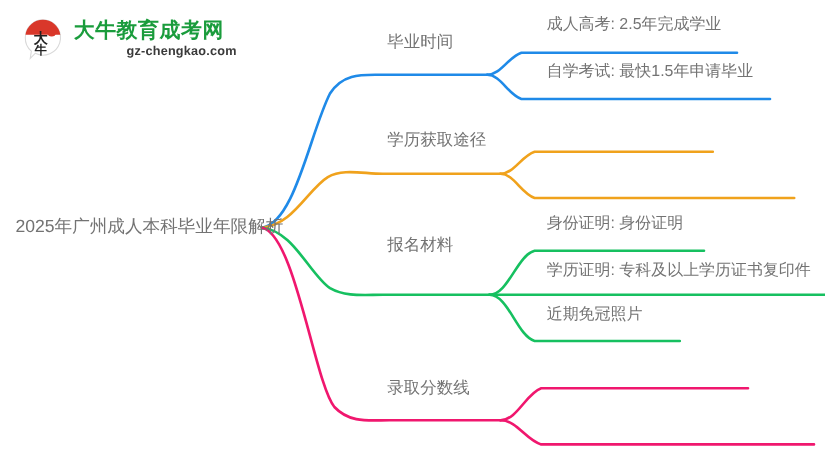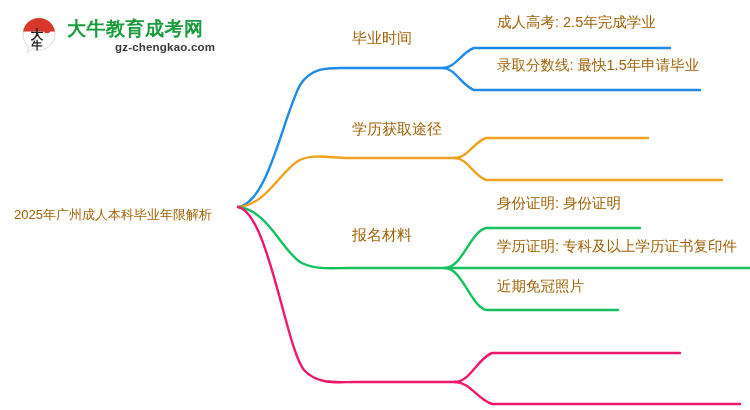--- a/index.html
+++ b/index.html
@@ -71,28 +71,28 @@
   }
   #tree path {
     fill: none;
     stroke-width: 2.4;
     stroke-linecap: round;
   }
 
   
   .node-text {
     position: absolute;
-    color: #a16207;
+    color: #737373;
     white-space: nowrap;
     line-height: 1.15;
   }
   .root-text {
-    font-size: 13px;
+    font-size: 16px;
     left: 14px;
-    top: 208px;
+    top: 198px;
   }
   .branch-text {
     font-size: 15px;
   }
   .leaf-text {
     font-size: 14.5px;
   }
 </style>
 </head>
 <body>
@@ -138,25 +138,26 @@
 
     <g>
       <path stroke="#f0176e" d="M238,207 C268,212 286,348 304,370 C318,385 336,382 354,382 L455,382"></path>
       <path stroke="#f0176e" d="M455,382 C470,382 478,358 492,353 L680,353"></path>
       <path stroke="#f0176e" d="M455,382 C470,382 478,400 492,404 L740,404"></path>
     </g>
   </svg>
 
   <div class="node-text root-text">2025年广州成人本科毕业年限解析</div>
 
-  <div class="node-text branch-text" style="left:352px; top:30px;font-family:Liberation Serif, serif;">毕业时间</div>
+  <div class="node-text branch-text" style="left:352px; top:30px;">毕业时间</div>
   <div class="node-text leaf-text" style="left:497px; top:14px;">成人高考: 2.5年完成学业</div>
-  <div class="node-text leaf-text" style="left:497px; top:57px;">录取分数线: 最快1.5年申请毕业</div>
+  <div class="node-text leaf-text" style="left:497px; top:57px;">自学考试: 最快1.5年申请毕业</div>
 
-  <div class="node-text branch-text" style="left:352px; top:120px;">学历获取途径</div>
+  <div class="node-text branch-text" style="left:352px; top:120px;font-family:Liberation Mono, monospace;">学历获取途径</div>
 
-  <div class="node-text branch-text" style="left:352px; top:226px;">报名材料</div>
+  <div class="node-text branch-text" style="left:352px; top:214px;">报名材料</div>
   <div class="node-text leaf-text" style="left:497px; top:195px;">身份证明: 身份证明</div>
   <div class="node-text leaf-text" style="left:497px; top:238px;">学历证明: 专科及以上学历证书复印件</div>
   <div class="node-text leaf-text" style="left:497px; top:278px;">近期免冠照片</div>
 
+  <div class="node-text branch-text" style="left:352px; top:344px;">录取分数线</div>
 
 </div>
 
 </body></html>

